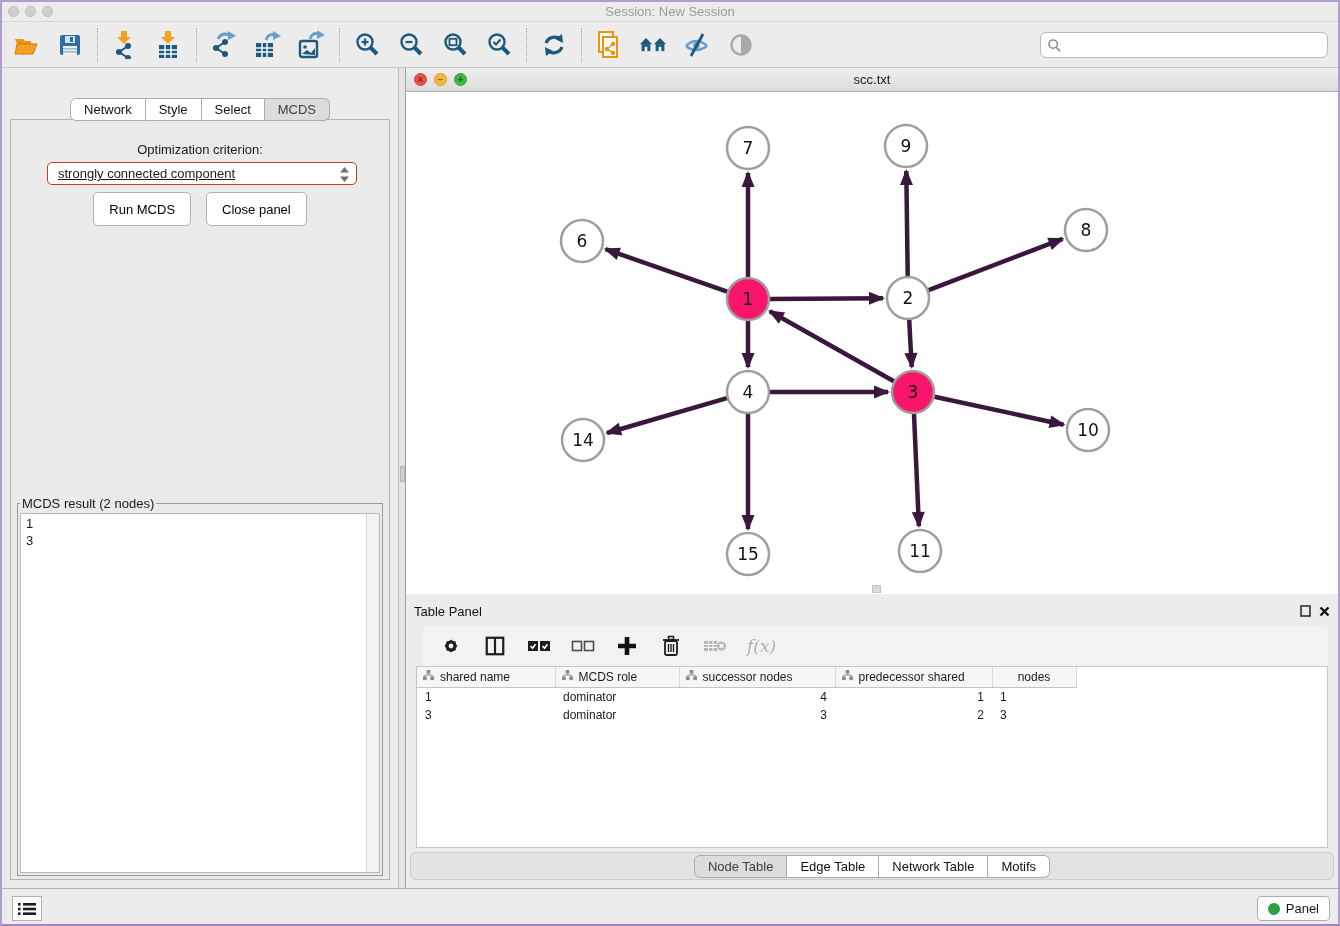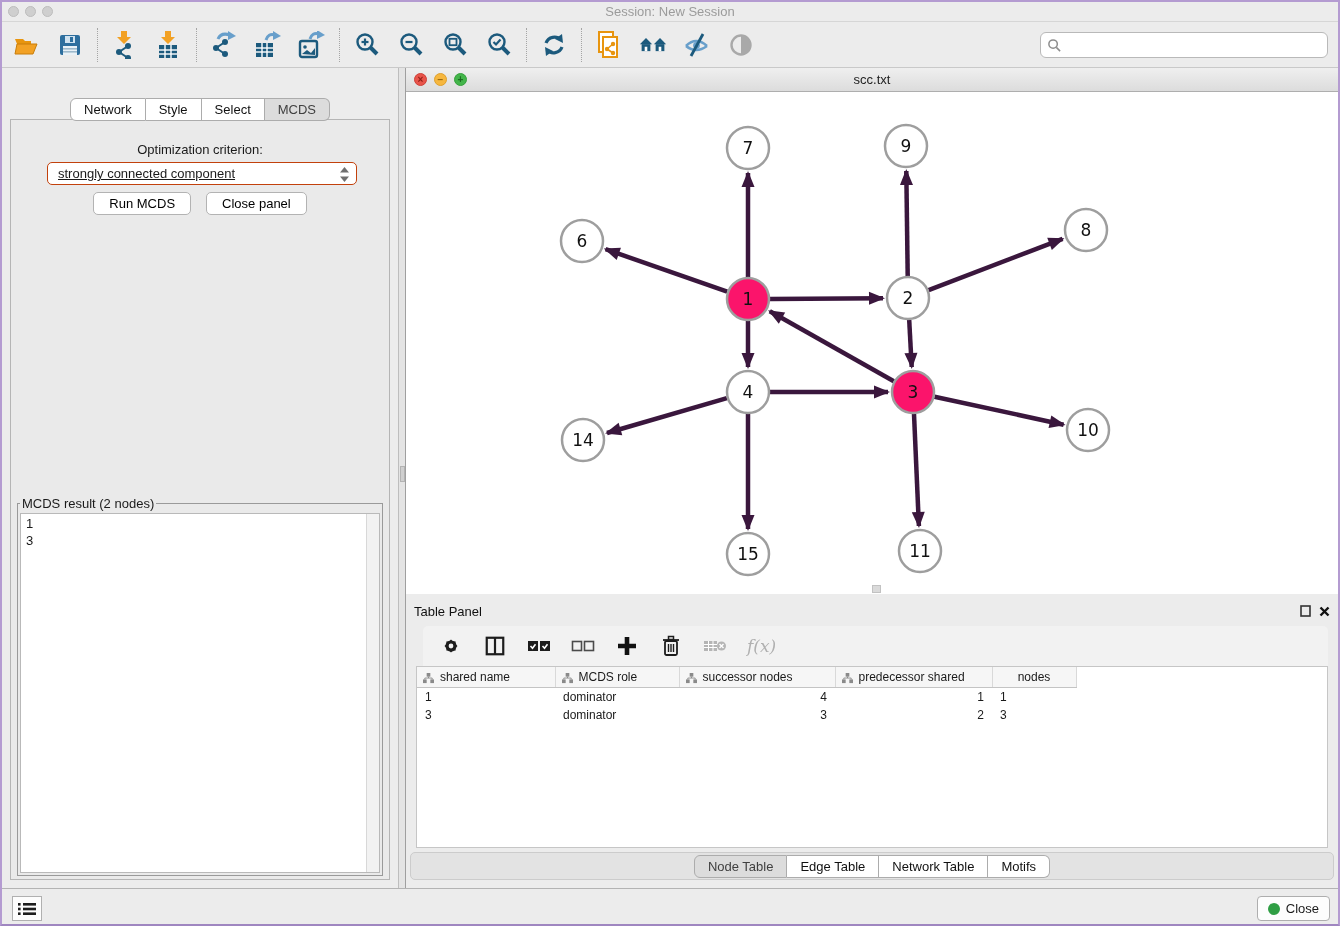--- a/index.html
+++ b/index.html
@@ -47,21 +47,21 @@
   
   .cp-tabs { position:absolute; top:30px; left:0; right:0; z-index:2; }
   .cp-box { position:absolute; top:51px; left:8px; right:8px; bottom:8px;
     border:1px solid #b5b5b5; background:#eaeaea; }
   .opt-label { position:absolute; top:22px; left:0; right:0; text-align:center; font-size:13px; }
   .dropdown { position:absolute; top:42px; left:36px; width:310px; height:23px; background:#fff;
     border:1px solid #c2410c; border-radius:5px; display:flex; align-items:center;
     padding:0 22px 0 10px; font-size:13px; cursor:pointer;text-decoration:underline; }
   .dropdown .chev { position:absolute; right:6px; top:3px; }
   .cp-buttons { position:absolute; top:72px; left:0; right:0; display:flex; justify-content:center; gap:15px; }
-  .btn { background:#fff; border:1px solid #b3b3b3; border-radius:5px; height:23px;
+  .btn { background:#fff; border:1px solid #b3b3b3; border-radius:5px; height:34px;
     padding:0 15px; font-size:13px; display:flex; align-items:center; cursor:pointer; }
   .mcds-fieldset { position:absolute; left:6px; right:6px; top:376px; bottom:3px;
     border:1px solid #9a9a9a; padding:0; background:#eaeaea; }
   .mcds-fieldset legend { font-size:13px; margin-left:2px; padding:0 2px; }
   .mcds-list { position:absolute; top:2px; left:2px; right:2px; bottom:2px; background:#fff;
     border:1px solid #b9b9b9; font-size:13px; line-height:17px; padding:1px 5px; overflow:hidden; }
   .mcds-scroll { position:absolute; top:0; right:0; width:13px; bottom:0; background:#f2f2f2; border-left:1px solid #d8d8d8; }
   
   .net-titlebar { height:24px; background:linear-gradient(#efefef,#dcdcdc); border-bottom:1px solid #aeaeae;
     display:flex; align-items:center; position:relative; }
@@ -79,21 +79,21 @@
   .table-panel { height:290px; background:#ececec; position:relative; }
   .tp-toolbar { position:absolute; top:28px; left:17px; right:10px; height:40px; background:#f2f2f2;
     border-radius:5px 5px 0 0; display:flex; align-items:center; gap:20px; padding-left:16px; }
   .tp-toolbar .tb-btn { width:24px; height:24px; }
   .fx-label { font-size:17px; color:#b0b0b0; font-family:"DejaVu Serif","Liberation Serif",serif; font-style:italic; }
   .tp-table-wrap { position:absolute; top:68px; left:10px; right:10px; bottom:40px; background:#fff;
     border:1px solid #c6c6c6; overflow:hidden; }
   table.datatable { border-collapse:collapse; font-size:12px; }
   table.datatable th { background:#f6f6f6; border-bottom:1px solid #c4c4c4; border-right:1px solid #d9d9d9;
     font-weight:normal; padding:3px 6px; text-align:center; white-space:nowrap; }
-  table.datatable th .th-inner { display:flex; align-items:flex-end; justify-content:flex-start; gap:6px; }
+  table.datatable th .th-inner { display:flex; align-items:flex-start; justify-content:flex-start; gap:6px; }
   table.datatable th.no-icon .th-inner { justify-content:center; }
   table.datatable td { padding:2px 8px; white-space:nowrap; }
   td.num { text-align:right; }
   .tp-tabs-strip { position:absolute; left:4px; right:4px; bottom:8px; height:28px; background:#e3e3e3;
     border:1px solid #cccccc; border-radius:5px; display:flex; align-items:center; justify-content:center; }
   
   .statusbar { height:40px; background:#ececec; border-top:1px solid #b3b3b3; position:relative; }
   .sb-listbtn { position:absolute; left:10px; top:7px; width:30px; height:25px; background:#fdfdfd;
     border:1px solid #b0b0b0; display:flex; align-items:center; justify-content:center; cursor:pointer; }
   .memory-btn { position:absolute; right:8px; top:7px; height:25px; background:#fdfdfd; border:1px solid #aeaeae;
@@ -582,15 +582,15 @@
           <rect x="5" y="1" width="13" height="2.6"></rect>
           <rect x="0" y="5.7" width="2.6" height="2.6"></rect>
           <rect x="5" y="5.7" width="13" height="2.6"></rect>
           <rect x="0" y="10.4" width="2.6" height="2.6"></rect>
           <rect x="5" y="10.4" width="13" height="2.6"></rect>
         </g>
       </svg>
   </span>
   <span class="memory-btn">
     <span class="memory-dot"></span>
-    <span>Close</span>
+    <span>Panel</span>
   </span>
 </div>
 
 </body></html>

